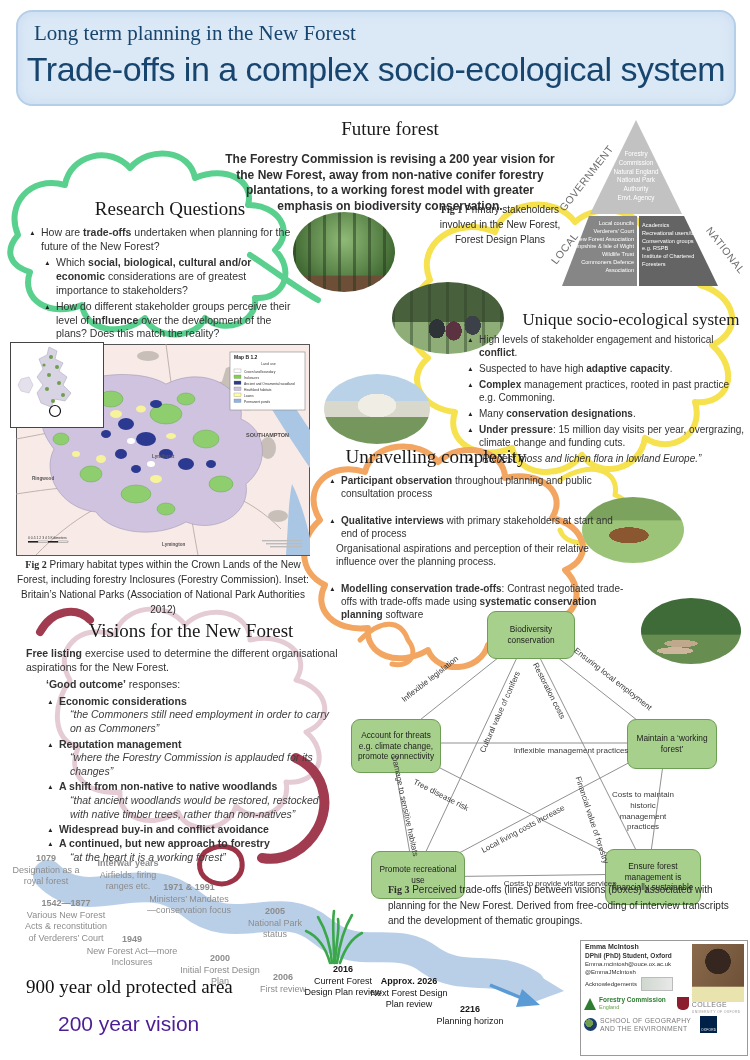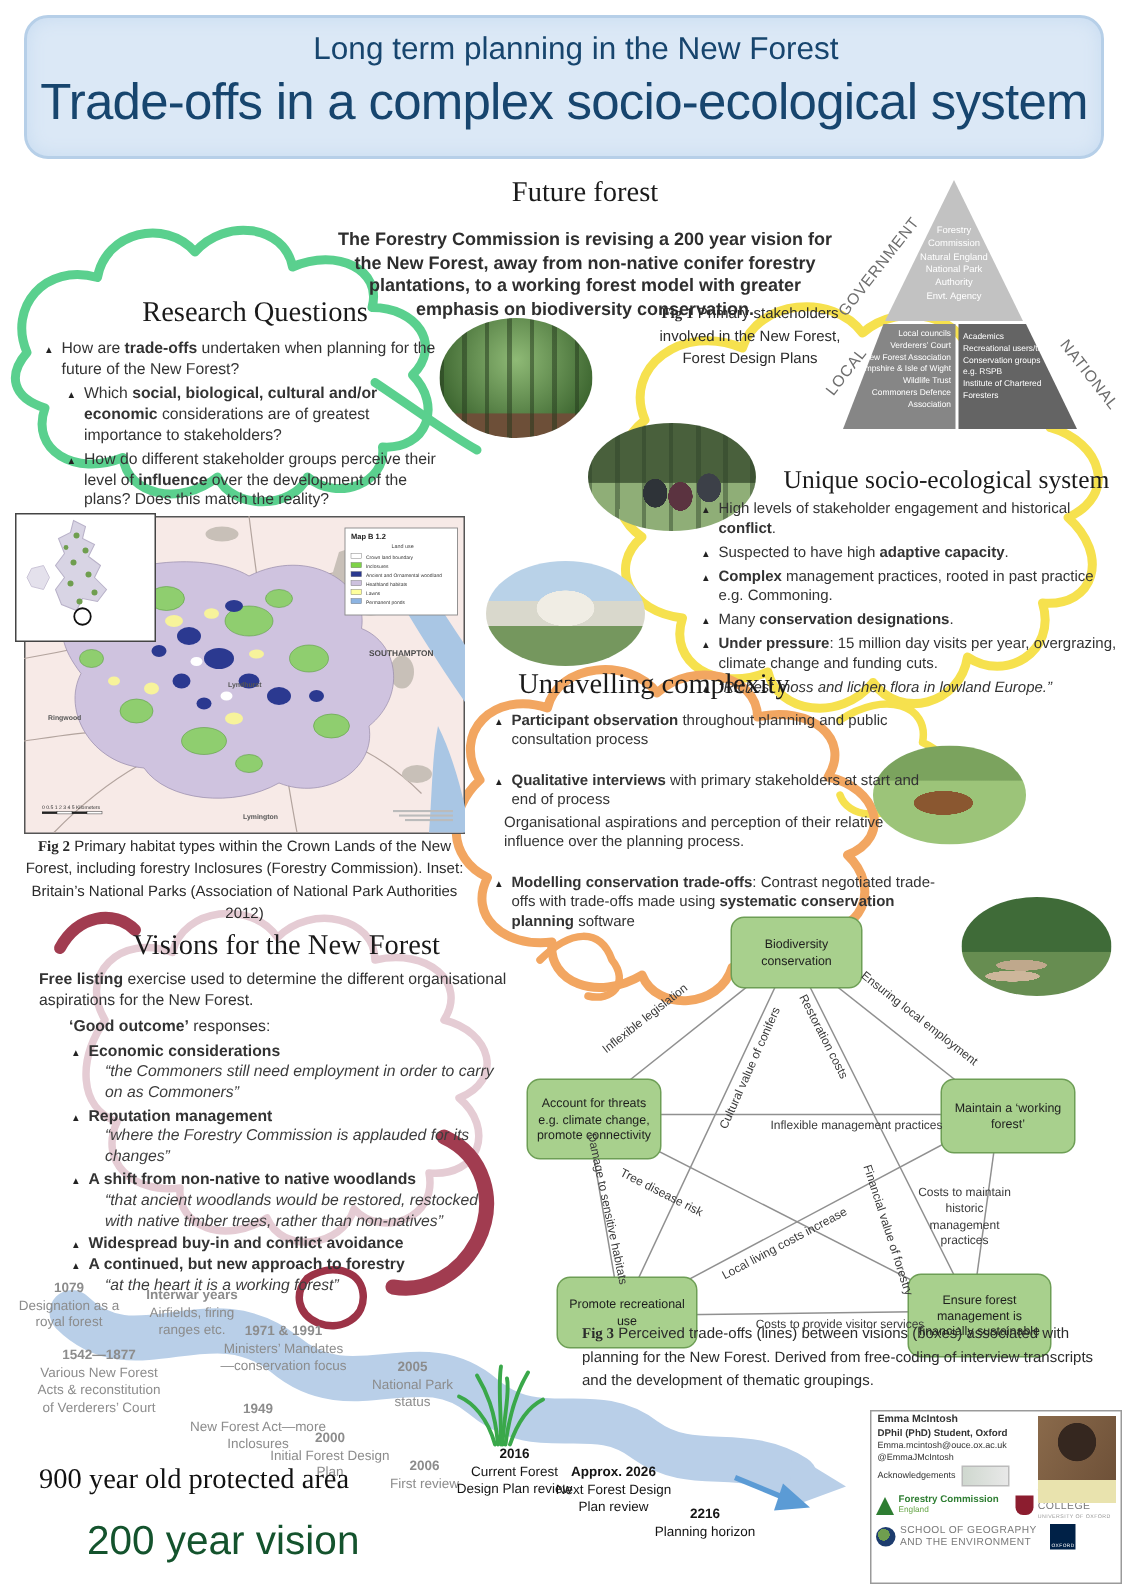--- a/index.html
+++ b/index.html
@@ -5,21 +5,21 @@
   html,body{margin:0;padding:0;background:#e8e8e8;}
   .poster{position:relative;width:750px;height:1060px;background:#ffffff;overflow:hidden;
           font-family:"Liberation Sans",sans-serif;color:#333;}
   .abs{position:absolute;}
   .serif{font-family:"Liberation Serif",serif;}
   .center{text-align:center;}
   
   .title-box{left:16px;top:10px;width:716px;height:92px;background:#dbe8f6;
              border:2px solid #b6cfe8;border-radius:16px;z-index:3;
              box-shadow:inset 0 0 12px #c7dbf0;}
-  .title-sub{margin-top:9px;font-family:Liberation Sans, sans-serif;font-size:21px;color:#17456e;text-align:center;padding-left:16px;}
+  .title-sub{margin-top:9px;font-family:Liberation Serif, serif;font-size:21px;color:#17456e;padding-left:16px;}
   .title-main{margin-top:4px;font-size:34px;color:#17456e;text-align:center;letter-spacing:-.5px;}
   
   .h{font-family:"Liberation Serif",serif;color:#1a1a1a;text-align:center;z-index:3;}
   
   .bullets{z-index:3;line-height:1.3;}
   .brow{display:flex;gap:4px;margin-bottom:3px;}
   .brow .blt{flex:0 0 9px;font-size:7.5px;color:#222;padding-top:2px;text-align:center;}
   .brow .btxt{flex:1;}
   .sub{margin-left:15px;}
   .italic{font-style:italic;}
@@ -415,39 +415,39 @@
       <path d="M 335,118 C 336,98 340,84 338,74"></path>
     </g>
   </svg>
 
   <div class="tl" style="left:4px;top:853px;width:84px;">
     <span class="yr">1079</span><span>Designation as a royal forest</span></div>
   <div class="tl" style="left:20px;top:898px;width:92px;">
     <span class="yr">1542—1877</span><span>Various New Forest Acts &amp; reconstitution of Verderers’ Court</span></div>
   <div class="tl" style="left:88px;top:858px;width:80px;">
     <span class="yr">Interwar years</span><span>Airfields, firing ranges etc.</span></div>
-  <div class="tl" style="left:86px;top:934px;width:92px;margin-left:40px;">
+  <div class="tl" style="left:86px;top:934px;width:92px;">
     <span class="yr">1949</span><span>New Forest Act—more Inclosures</span></div>
   <div class="tl" style="left:146px;top:882px;width:86px;">
     <span class="yr">1971 &amp; 1991</span><span>Ministers’ Mandates—conservation focus</span></div>
   <div class="tl" style="left:178px;top:953px;width:84px;">
     <span class="yr">2000</span><span>Initial Forest Design Plan</span></div>
   <div class="tl" style="left:238px;top:906px;width:74px;">
     <span class="yr">2005</span><span>National Park status</span></div>
   <div class="tl" style="left:246px;top:972px;width:74px;">
     <span class="yr">2006</span><span>First review</span></div>
   <div class="tl dark" style="left:303px;top:964px;width:80px;">
     <span class="yr">2016</span><span>Current Forest Design Plan review</span></div>
   <div class="tl dark" style="left:368px;top:976px;width:82px;">
     <span class="yr">Approx. 2026</span><span>Next Forest Design Plan review</span></div>
   <div class="tl dark" style="left:424px;top:1004px;width:92px;">
     <span class="yr">2216</span><span>Planning horizon</span></div>
 
   <div class="abs serif" style="left:26px;top:976px;font-size:19px;color:#111;z-index:3;">900 year old protected area</div>
-  <div class="abs" style="left:58px;top:1012px;font-size:27px;color:#14532d;z-index:3;text-align:center;">200 year vision</div>
+  <div class="abs" style="left:58px;top:1012px;font-size:21px;color:#4c1d95;z-index:3;text-align:center;">200 year vision</div>
 
   <div class="abs card">
     <div class="portrait"></div>
     <div class="line" style="font-weight:bold;font-size:7px;">Emma McIntosh</div>
     <div class="line" style="font-weight:bold;font-size:6.5px;">DPhil (PhD) Student, Oxford</div>
     <div class="line">Emma.mcintosh@ouce.ox.ac.uk</div>
     <div class="line">@EmmaJMcIntosh</div>
     <div class="line" style="display:flex;align-items:center;gap:4px;">
       <span>Acknowledgements</span>
       <span style="display:inline-block;width:30px;height:12px;background:linear-gradient(90deg,#cfd8cf,#e8e8e8);border:0.5px solid #bbb;"></span>

